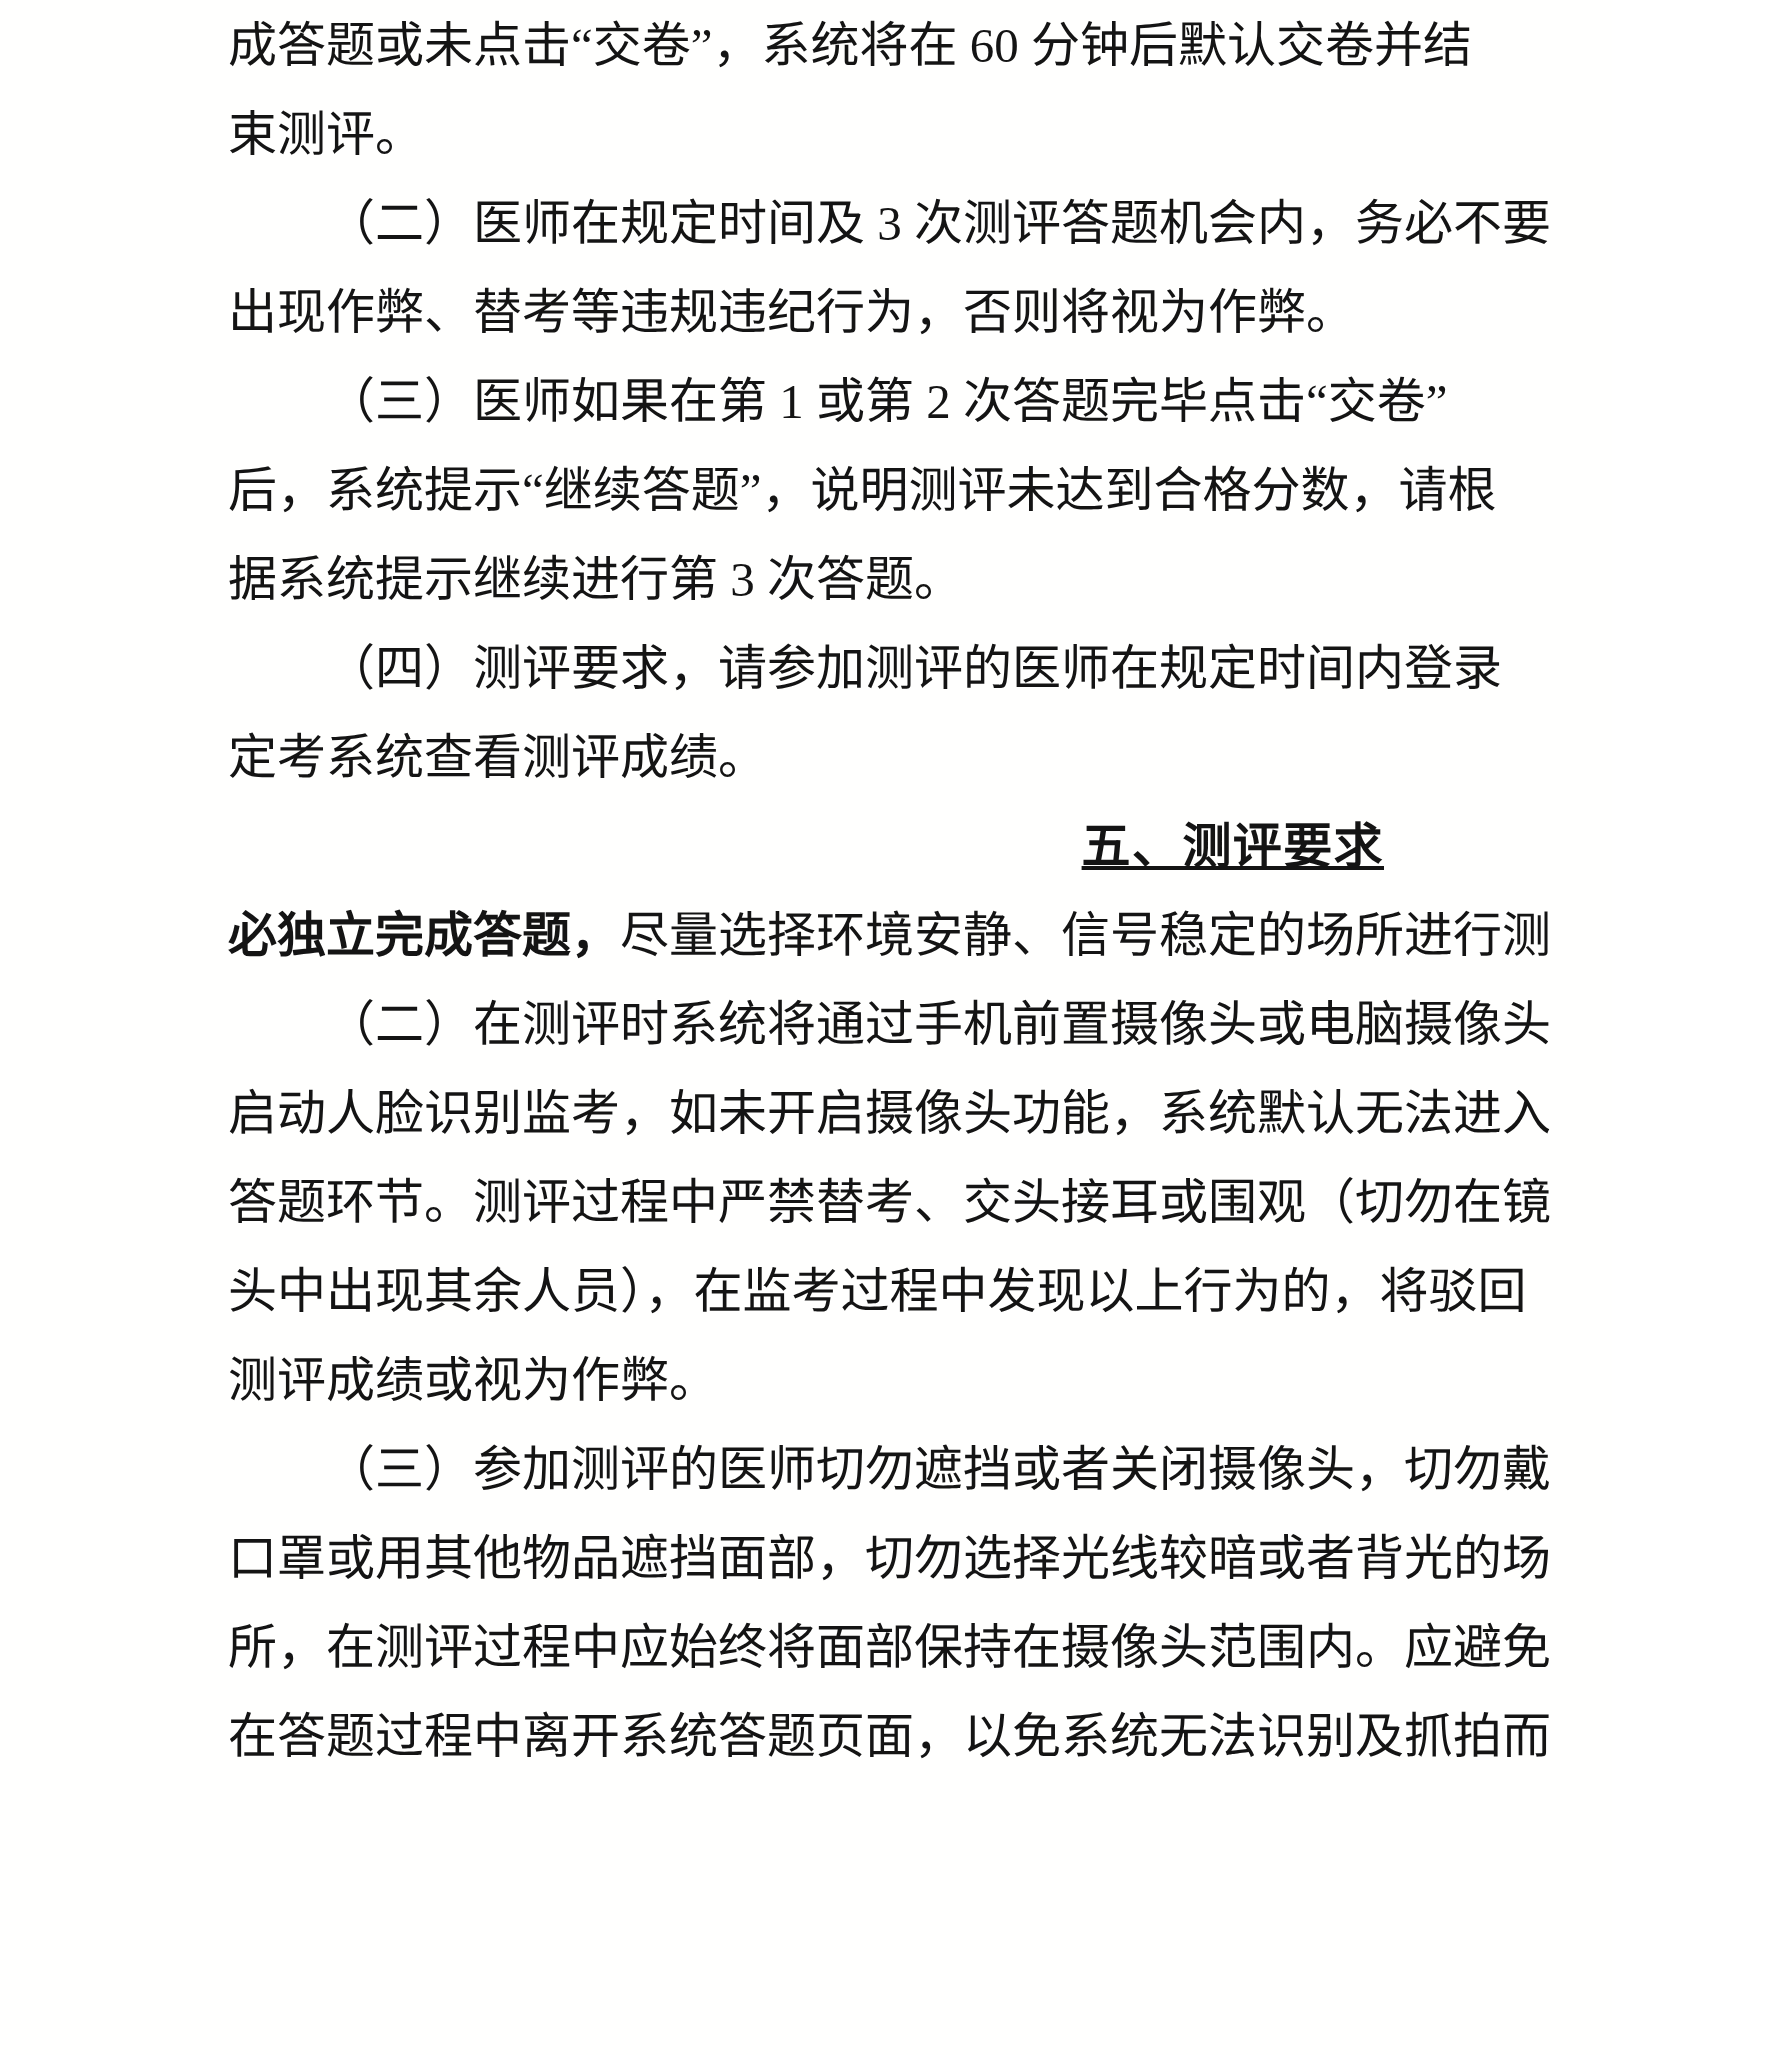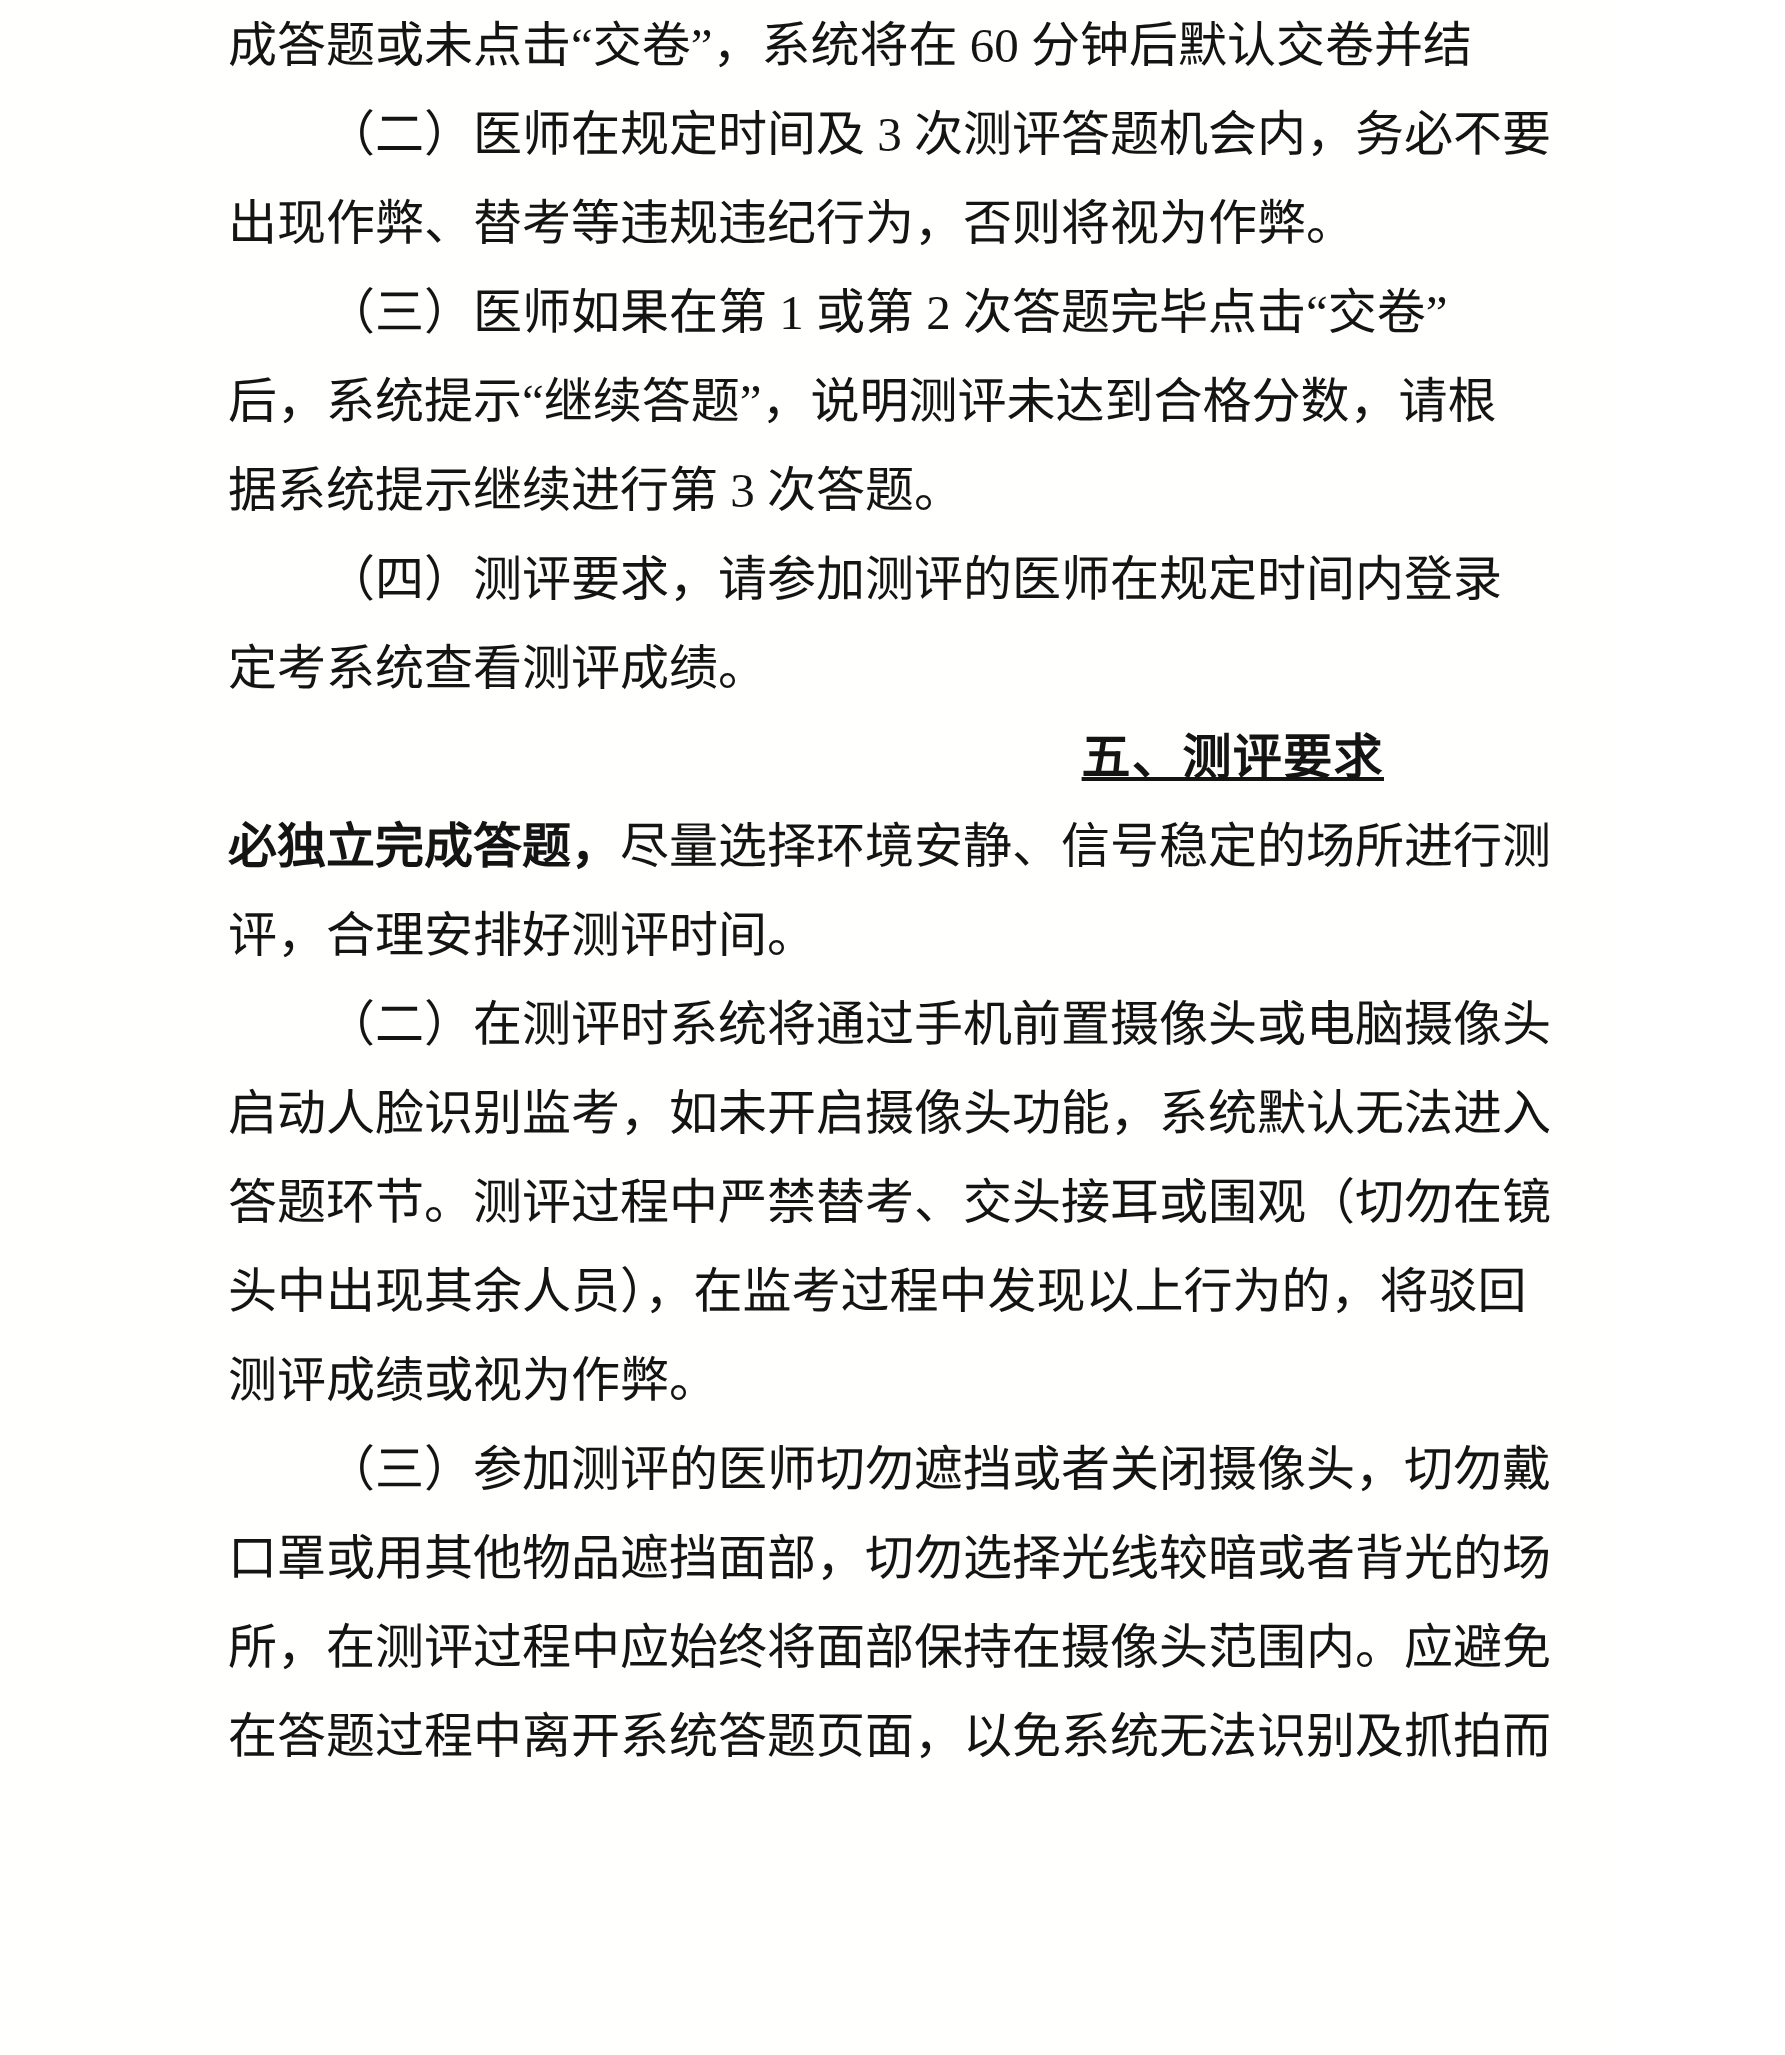--- a/index.html
+++ b/index.html
@@ -41,30 +41,30 @@
   }
   .seg.bold {
     font-weight: 700;
   }
 </style>
 </head>
 <body>
 
 <div class="page">
     <div class="line"><span class="seg">成答题或未点击“交卷”，系统将在 60 分钟后默认交卷并结</span></div>
+    <div class="line"><span class="seg">束测评。</span></div>
     <div class="line indent"><span class="seg">（二）医师在规定时间及 3 次测评答题机会内，务必不要</span></div>
     <div class="line"><span class="seg">出现作弊、替考等违规违纪行为，否则将视为作弊。</span></div>
     <div class="line indent"><span class="seg">（三）医师如果在第 1 或第 2 次答题完毕点击“交卷”</span></div>
     <div class="line"><span class="seg">后，系统提示“继续答题”，说明测评未达到合格分数，请根</span></div>
     <div class="line"><span class="seg">据系统提示继续进行第 3 次答题。</span></div>
     <div class="line indent"><span class="seg">（四）测评要求，请参加测评的医师在规定时间内登录</span></div>
     <div class="line"><span class="seg">定考系统查看测评成绩。</span></div>
     <div class="line indent heading"><span class="seg bold">五、测评要求</span></div>
     <div class="line"><span class="seg bold">必独立完成答题，</span><span class="seg">尽量选择环境安静、信号稳定的场所进行测</span></div>
-    <div class="line"><span class="seg">评，合理安排好测评时间。</span></div>
     <div class="line indent"><span class="seg">（二）在测评时系统将通过手机前置摄像头或电脑摄像头</span></div>
     <div class="line"><span class="seg">启动人脸识别监考，如未开启摄像头功能，系统默认无法进入</span></div>
     <div class="line"><span class="seg">答题环节。测评过程中严禁替考、交头接耳或围观（切勿在镜</span></div>
     <div class="line"><span class="seg">头中出现其余人员），在监考过程中发现以上行为的，将驳回</span></div>
     <div class="line"><span class="seg">测评成绩或视为作弊。</span></div>
     <div class="line indent"><span class="seg">（三）参加测评的医师切勿遮挡或者关闭摄像头，切勿戴</span></div>
     <div class="line"><span class="seg">口罩或用其他物品遮挡面部，切勿选择光线较暗或者背光的场</span></div>
     <div class="line"><span class="seg">所，在测评过程中应始终将面部保持在摄像头范围内。应避免</span></div>
     <div class="line"><span class="seg">在答题过程中离开系统答题页面，以免系统无法识别及抓拍而</span></div>
   </div>

